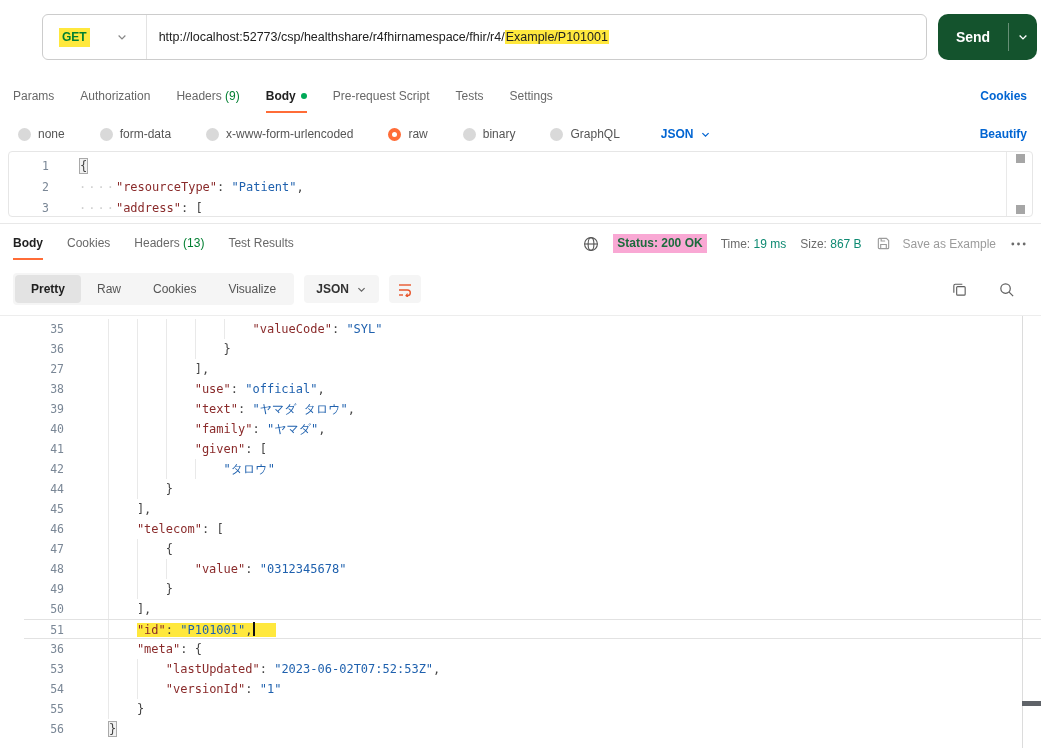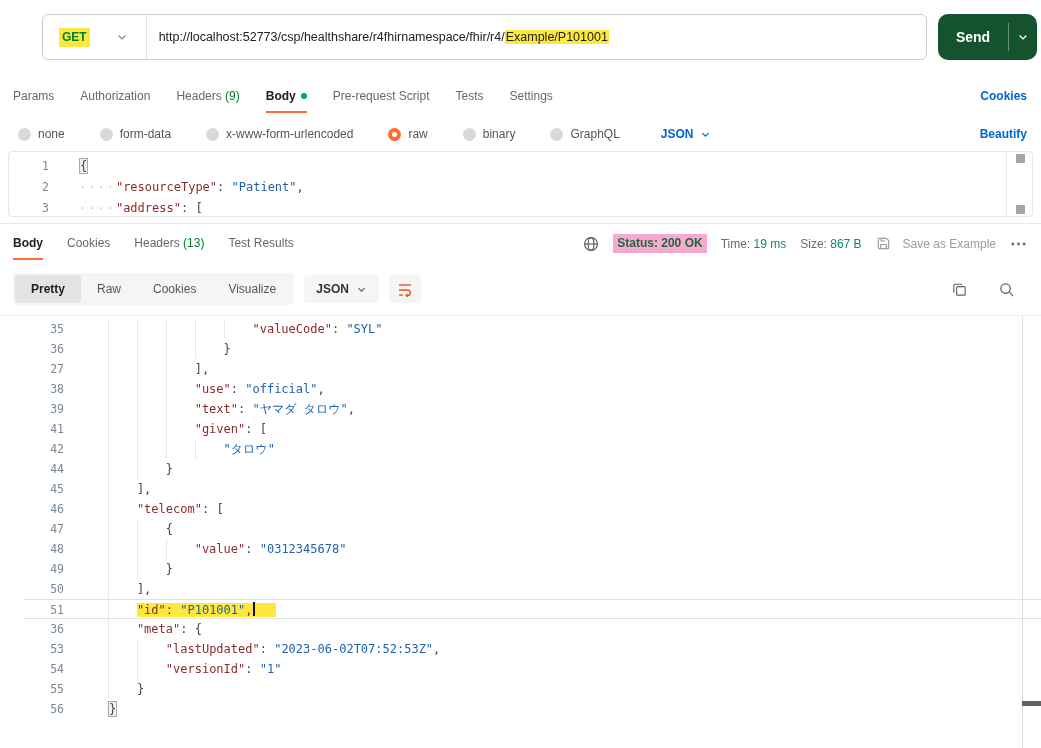--- a/index.html
+++ b/index.html
@@ -237,20 +237,21 @@
   </div>
 </div>
 
 <div class="resp-code code">
   <div id="resp-code">
       <div class="cl"><span class="ln">35</span><span class="ct"><span class="ig"></span><span class="ig"></span><span class="ig"></span><span class="ig"></span><span class="ig"></span><span class="tk-key">"valueCode"</span><span class="tk-pun">: </span><span class="tk-str">"SYL"</span></span></div>
       <div class="cl"><span class="ln">36</span><span class="ct"><span class="ig"></span><span class="ig"></span><span class="ig"></span><span class="ig"></span><span class="tk-pun">}</span></span></div>
       <div class="cl"><span class="ln">27</span><span class="ct"><span class="ig"></span><span class="ig"></span><span class="ig"></span><span class="tk-pun">],</span></span></div>
       <div class="cl"><span class="ln">38</span><span class="ct"><span class="ig"></span><span class="ig"></span><span class="ig"></span><span class="tk-key">"use"</span><span class="tk-pun">: </span><span class="tk-str">"official"</span><span class="tk-pun">,</span></span></div>
       <div class="cl"><span class="ln">39</span><span class="ct"><span class="ig"></span><span class="ig"></span><span class="ig"></span><span class="tk-key">"text"</span><span class="tk-pun">: </span><span class="tk-str">"ヤマダ タロウ"</span><span class="tk-pun">,</span></span></div>
+      <div class="cl"><span class="ln">40</span><span class="ct"><span class="ig"></span><span class="ig"></span><span class="ig"></span><span class="tk-key">"family"</span><span class="tk-pun">: </span><span class="tk-str">"ヤマダ"</span><span class="tk-pun">,</span></span></div>
       <div class="cl"><span class="ln">41</span><span class="ct"><span class="ig"></span><span class="ig"></span><span class="ig"></span><span class="tk-key">"given"</span><span class="tk-pun">: </span><span class="tk-pun">[</span></span></div>
       <div class="cl"><span class="ln">42</span><span class="ct"><span class="ig"></span><span class="ig"></span><span class="ig"></span><span class="ig"></span><span class="tk-str">"タロウ"</span></span></div>
       <div class="cl"><span class="ln">44</span><span class="ct"><span class="ig"></span><span class="ig"></span><span class="tk-pun">}</span></span></div>
       <div class="cl"><span class="ln">45</span><span class="ct"><span class="ig"></span><span class="tk-pun">],</span></span></div>
       <div class="cl"><span class="ln">46</span><span class="ct"><span class="ig"></span><span class="tk-key">"telecom"</span><span class="tk-pun">: </span><span class="tk-pun">[</span></span></div>
       <div class="cl"><span class="ln">47</span><span class="ct"><span class="ig"></span><span class="ig"></span><span class="tk-pun">{</span></span></div>
       <div class="cl"><span class="ln">48</span><span class="ct"><span class="ig"></span><span class="ig"></span><span class="ig"></span><span class="tk-key">"value"</span><span class="tk-pun">: </span><span class="tk-str">"0312345678"</span></span></div>
       <div class="cl"><span class="ln">49</span><span class="ct"><span class="ig"></span><span class="ig"></span><span class="tk-pun">}</span></span></div>
       <div class="cl"><span class="ln">50</span><span class="ct"><span class="ig"></span><span class="tk-pun">],</span></span></div>
       <div class="cl current"><span class="ln">51</span><span class="ct"><span class="ig"></span><span class="hl"><span class="tk-key">"id"</span><span class="tk-pun">: </span><span class="tk-str">"P101001"</span><span class="tk-pun">,</span><span class="caret"></span><span>&nbsp;&nbsp;&nbsp;</span></span></span></div>

